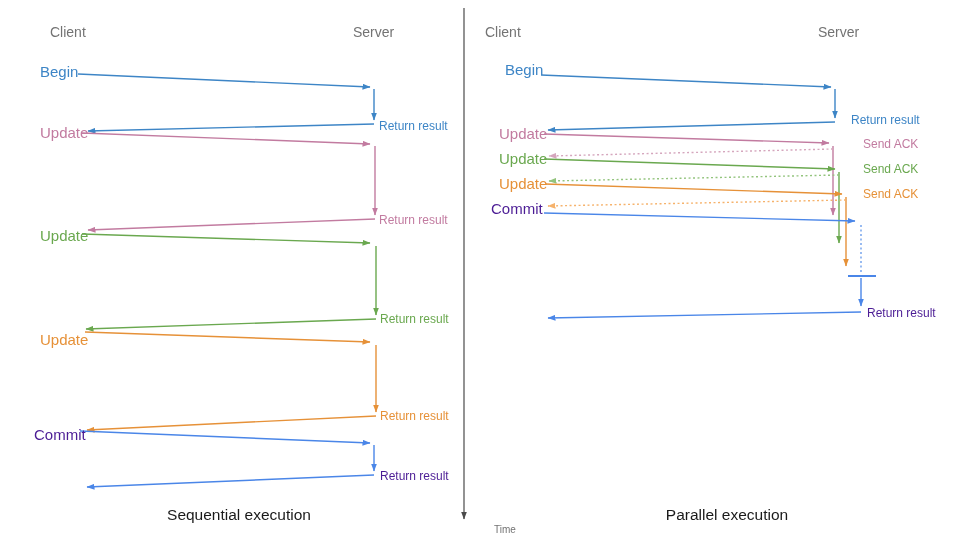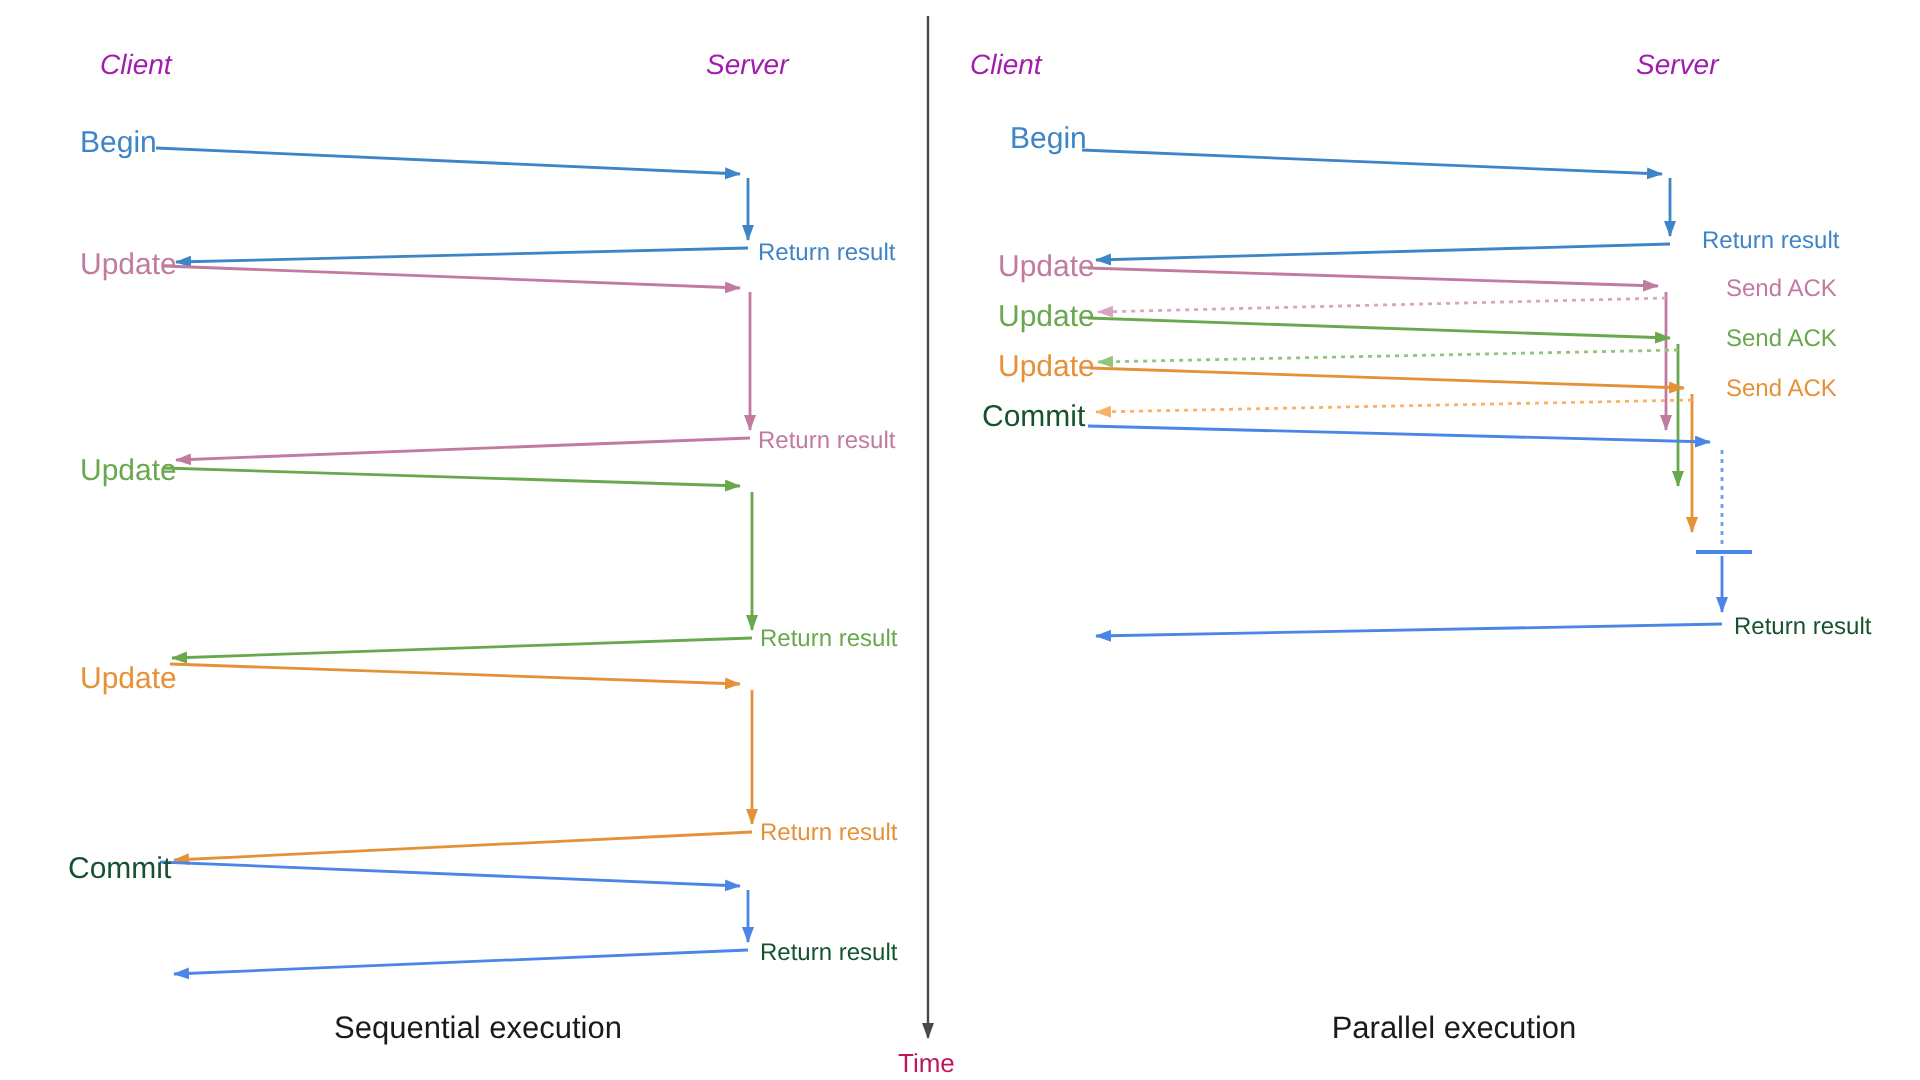--- a/index.html
+++ b/index.html
@@ -3,25 +3,25 @@
 <meta charset="utf-8">
 <style>
   html,body{margin:0;padding:0;background:#ffffff;}
   #stage{
     position:relative;width:960px;height:540px;overflow:hidden;
     font-family:"Liberation Sans","DejaVu Sans",sans-serif;background:#ffffff;
   }
   #arrows{position:absolute;left:0;top:0;width:960px;height:540px;}
   .lbl{position:absolute;font-size:15px;line-height:13px;white-space:nowrap;}
   .resp{font-size:12px;line-height:12.5px;}
-  .hdr{position:absolute;font-size:14px;font-style:italic;color:#a21caf;white-space:nowrap;}
+  .hdr{position:absolute;font-size:14px;color:#737373;white-space:nowrap;}
   .cap{position:absolute;font-size:15.5px;color:#1a1a1a;transform:translateX(-50%);white-space:nowrap;}
-  .time{position:absolute;font-size:13px;color:#be185d;white-space:nowrap;}
+  .time{position:absolute;font-size:10px;color:#737373;white-space:nowrap;margin-left:45px;}
   .steel{color:#3d85c6}.pink{color:#c27ba0}.green{color:#6aa84f}
-  .orange{color:#e69138}.cornflower{color:#14532d}
+  .orange{color:#e69138}.cornflower{color:#4c1d95}
 </style>
 </head>
 <body>
 
 <div id="stage">
 
   <svg id="arrows" viewBox="0 0 960 540" xmlns="http://www.w3.org/2000/svg">
     <defs>
       <marker id="ah-steel" markerUnits="userSpaceOnUse" markerWidth="9" markerHeight="7" refX="7.5" refY="3" orient="auto">
           <path d="M0,0 L8,3 L0,6 Z" fill="#3d85c6"></path>

